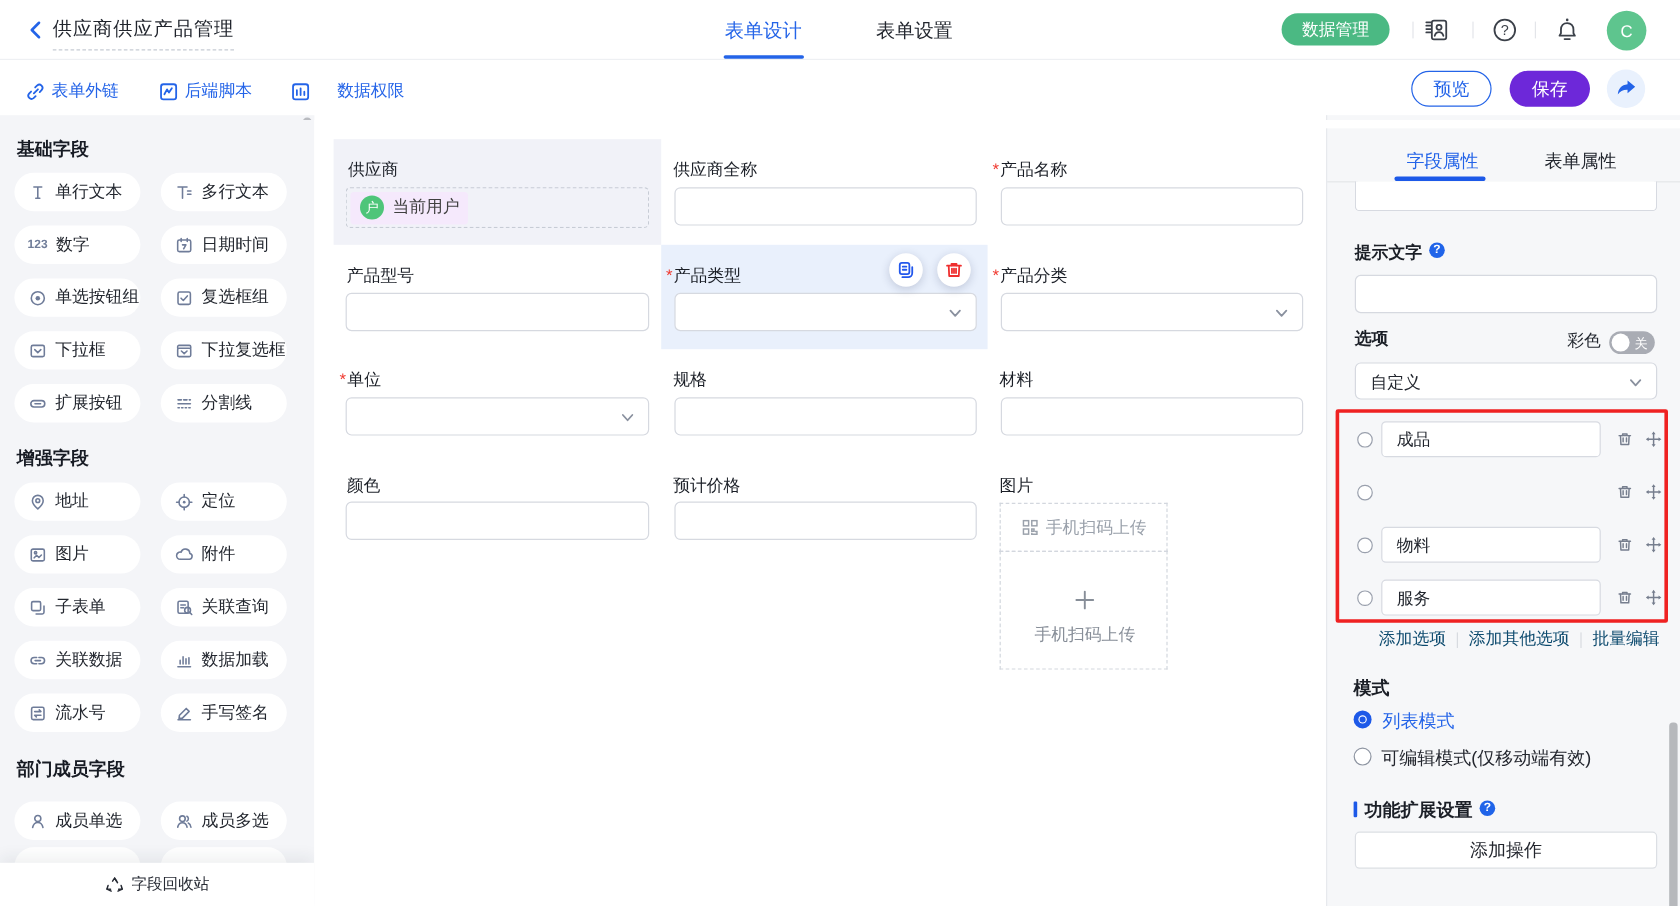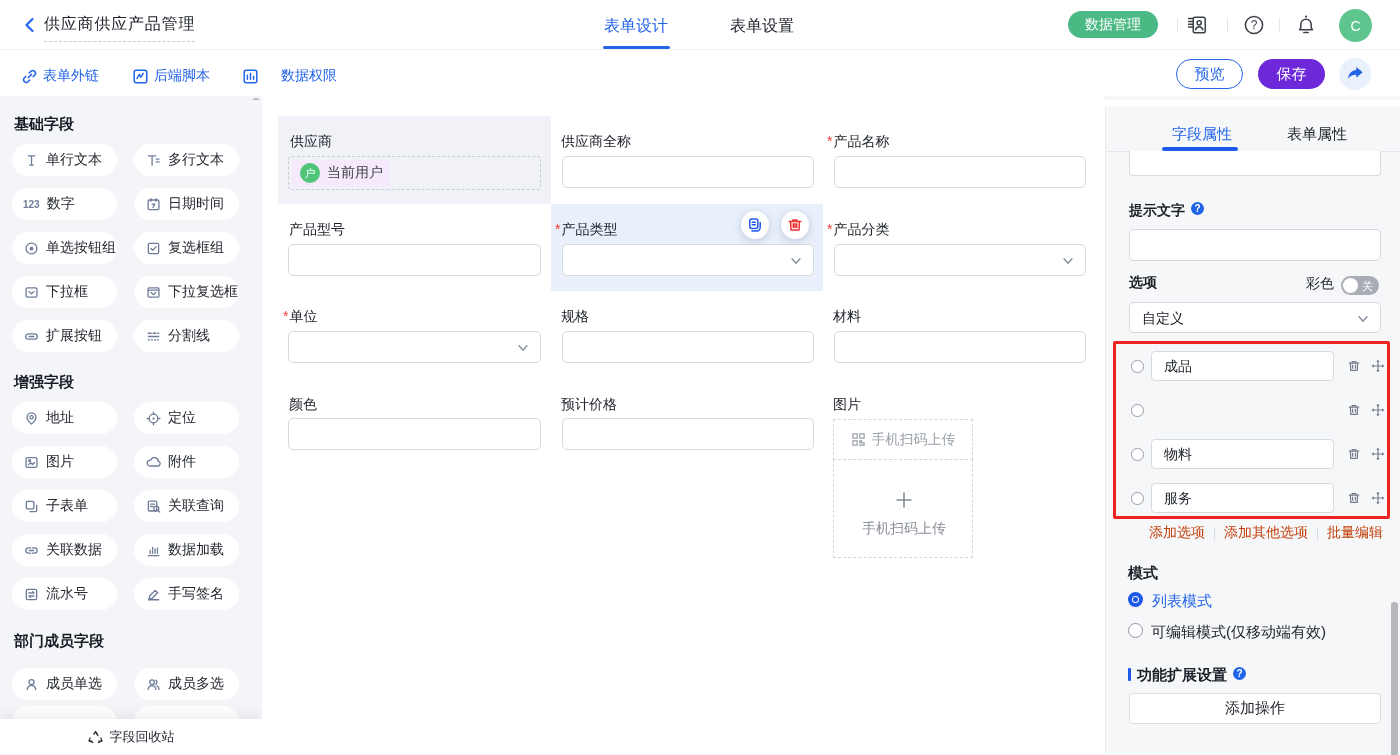--- a/index.html
+++ b/index.html
@@ -355,21 +355,21 @@
           <path d="M5.9 4.4V3.1h4.2v1.3"></path>
           <path d="M3.9 4.8 4.3 13h7.4l.4-8.2"></path>
           <path d="M6.4 6.9v3.6M9.6 6.9v3.6"></path>
         </svg>
         <svg class="omove" viewBox="0 0 16 16">
           <path d="M8 2.6v10.8M2.6 8h10.8"></path>
           <path d="M8 0.6 6.1 3.3h3.8zM8 15.4 6.1 12.7h3.8zM0.6 8 3.3 6.1v3.8zM15.4 8 12.7 6.1v3.8z" fill="#767e8e" stroke="none"></path>
         </svg>
       </div>
   <div class="abs" style="left:7px;top:234px;width:277px;height:178px;border:3px solid #ef2222;border-radius:2px"></div>
-  <div class="abs" style="left:43px;top:417px;display:flex;align-items:center;font-size:14px;color:#c2410c">
+  <div class="abs" style="left:43px;top:417px;display:flex;align-items:center;font-size:14px;color:#0c4a6e">
     <span>添加选项</span>
         <span class="lsep"></span>
         <span>添加其他选项</span>
         <span class="lsep"></span>
         <span>批量编辑</span>
   </div>
   <div class="plabel" style="left:22px;top:457px;font-size:15px">模式</div>
   <div class="abs" style="left:22px;top:485px;width:15px;height:15px;border-radius:50%;background:#1d59e8;display:flex;align-items:center;justify-content:center">
         <div style="width:7.5px;height:7.5px;border-radius:50%;background:#fff;display:flex;align-items:center;justify-content:center">
           <div style="width:4.5px;height:4.5px;border-radius:50%;background:#1d59e8"></div>

